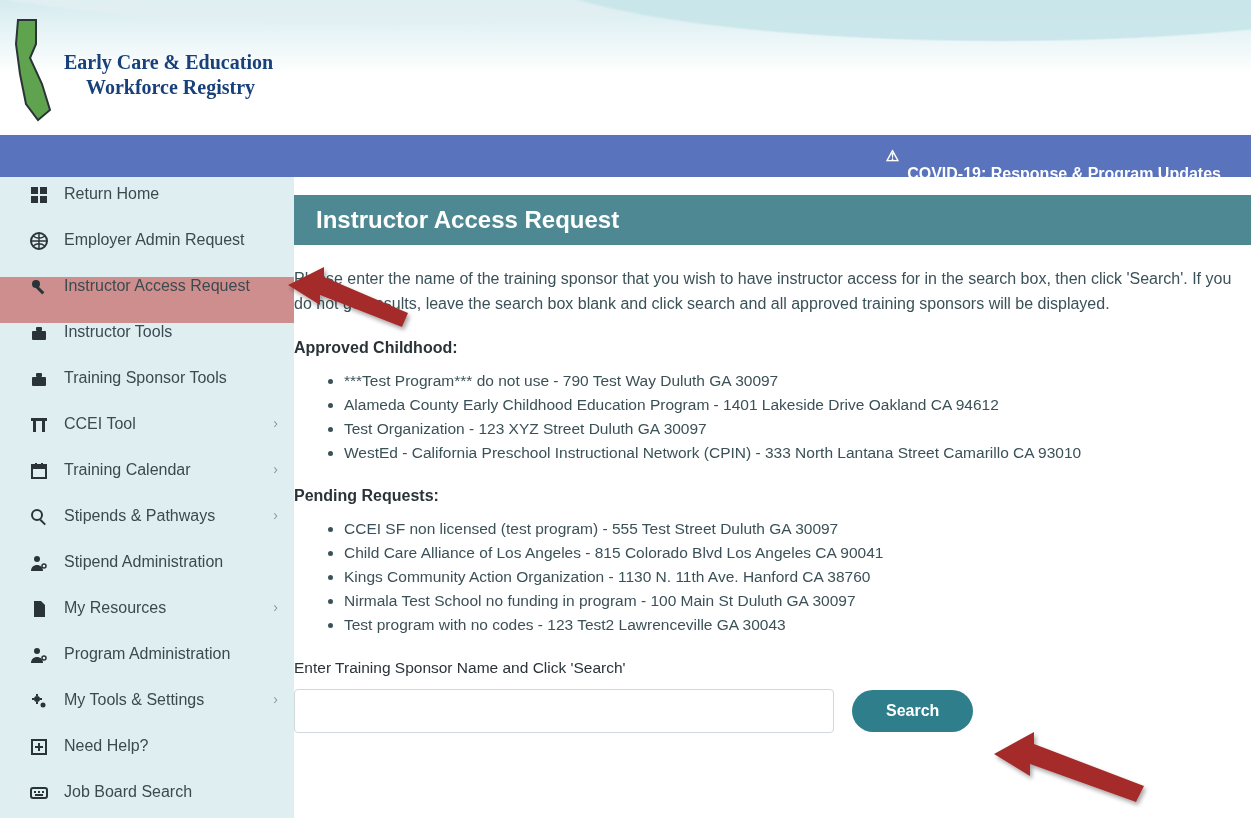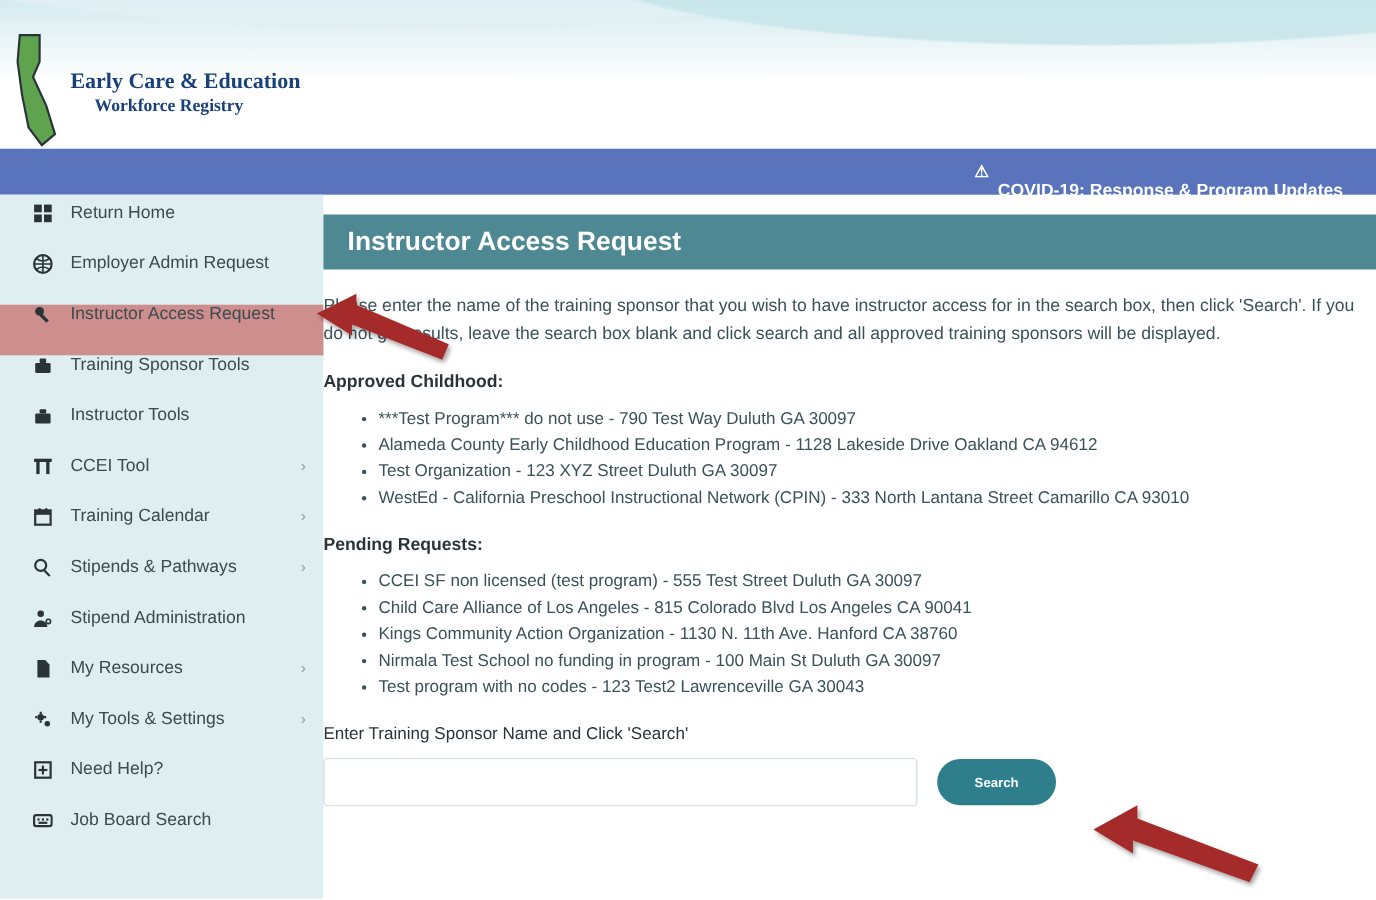--- a/index.html
+++ b/index.html
@@ -17,36 +17,36 @@
   .wave {
     position: absolute;
     inset: 0;
     background:
       radial-gradient(1200px 200px at 80% -40px, #c8e6ea 40%, transparent 41%),
       radial-gradient(1400px 260px at 30% -80px, #e2f0f3 40%, transparent 41%);
     opacity: .9;
   }
   .logo-wrap {
     position: absolute;
-    top: 26px;
+    top: 14px;
     left: 10px;
     display: flex;
     align-items: flex-start;
     gap: 6px;
   }
   .logo-svg { width: 48px; height: 110px; }
   .logo-text {
     color: #18407a;
     font-family: Georgia, "Times New Roman", serif;
     font-weight: 700;
     line-height: 1.25;
     margin-top: 36px;
   }
   .logo-text .line1 { font-size: 20px; }
-  .logo-text .line2 { font-size: 16px; padding-left: 22px; }
+  .logo-text .line2 { font-size: 20px; padding-left: 22px; }
 
   .covid-bar {
     background: #5a73bd;
     color: #fff;
     height: 42px;
     display: flex;
     align-items: center;
     justify-content: flex-end;
     padding: 0 30px;
     font-size: 16px;
@@ -142,21 +142,21 @@
     padding: 0 12px;
     font-size: 16px;
   }
   .search-btn {
     background: #2e7e8c;
     color: #fff;
     border: none;
     border-radius: 24px;
     height: 42px;
     padding: 0 34px;
-    font-size: 12px;
+    font-size: 16px;
     font-weight: 600;
     cursor: pointer;
   }
 
   .arrow-overlay {
     position: absolute;
     pointer-events: none;
   }
   .arrow1 { left: -6px; top: 88px; width: 130px; height: 80px; }
   .arrow2 { left: 700px; top: 547px; width: 160px; height: 90px; }
@@ -206,28 +206,28 @@
             <circle cx="6" cy="6" r="4" fill="#2a3438"></circle>
             <rect x="8" y="8" width="9" height="3" transform="rotate(45 8 8)"></rect>
           </svg></span>
         <span>Instructor Access Request</span>
       </div>
       <div class="nav-item">
         <span class="icon"><svg viewBox="0 0 18 18">
             <rect x="2" y="7" width="14" height="9" rx="1"></rect>
             <rect x="6" y="3" width="6" height="4" rx="1"></rect>
           </svg></span>
-        <span>Training Sponsor Tools</span>
+        <span>Instructor Tools</span>
       </div>
       <div class="nav-item">
         <span class="icon"><svg viewBox="0 0 18 18">
             <rect x="2" y="7" width="14" height="9" rx="1"></rect>
             <rect x="6" y="3" width="6" height="4" rx="1"></rect>
           </svg></span>
-        <span>Instructor Tools</span>
+        <span>Training Sponsor Tools</span>
       </div>
       <div class="nav-item">
         <span class="icon"><svg viewBox="0 0 18 18">
             <rect x="1" y="2" width="16" height="3"></rect>
             <rect x="3" y="5" width="3" height="11"></rect>
             <rect x="12" y="5" width="3" height="11"></rect>
           </svg></span>
         <span>CCEI Tool</span>
         <span class="chev">›</span>
       </div>
@@ -256,20 +256,28 @@
             <circle cx="14" cy="12" r="2" fill="none" stroke="#2a3438" stroke-width="1.5"></circle>
           </svg></span>
         <span>Stipend Administration</span>
       </div>
       <div class="nav-item">
         <span class="icon"><svg viewBox="0 0 18 18">
             <path d="M4 1h7l4 4v12H4z"></path>
           </svg></span>
         <span>My Resources</span>
         <span class="chev">›</span>
+      </div>
+      <div class="nav-item">
+        <span class="icon"><svg viewBox="0 0 18 18">
+            <circle cx="7" cy="5" r="3"></circle>
+            <path d="M1 17c0-4 3-6 6-6s6 2 6 6z"></path>
+            <circle cx="14" cy="12" r="2" fill="none" stroke="#2a3438" stroke-width="1.5"></circle>
+          </svg></span>
+        <span>Program Administration</span>
       </div>
       <div class="nav-item">
         <span class="icon"><svg viewBox="0 0 18 18">
             <circle cx="7" cy="7" r="3"></circle>
             <circle cx="13" cy="13" r="2.5"></circle>
             <path d="M7 2v2M7 10v2M2 7h2M10 7h2" stroke="#2a3438" stroke-width="2"></path>
           </svg></span>
         <span>My Tools &amp; Settings</span>
         <span class="chev">›</span>
       </div>
@@ -298,21 +306,21 @@
     <div class="page-title-bar">
       <span>Instructor Access Request</span>
     </div>
 
     <div class="content">
       <p class="intro">Please enter the name of the training sponsor that you wish to have instructor access for in the search box, then click 'Search'. If you do not get results, leave the search box blank and click search and all approved training sponsors will be displayed.</p>
 
       <div class="section-label">Approved Childhood:</div>
       <ul class="req-list" id="approved-list">
           <li>***Test Program*** do not use - 790 Test Way Duluth GA 30097</li>
-          <li>Alameda County Early Childhood Education Program - 1128 Lakeside Drive Oakland CA 94612</li>
+          <li>Alameda County Early Childhood Education Program - 1401 Lakeside Drive Oakland CA 94612</li>
           <li>Test Organization - 123 XYZ Street Duluth GA 30097</li>
           <li>WestEd - California Preschool Instructional Network (CPIN) - 333 North Lantana Street Camarillo CA 93010</li>
         </ul>
 
       <div class="section-label">Pending Requests:</div>
       <ul class="req-list" id="pending-list">
           <li>CCEI SF non licensed (test program) - 555 Test Street Duluth GA 30097</li>
           <li>Child Care Alliance of Los Angeles - 815 Colorado Blvd Los Angeles CA 90041</li>
           <li>Kings Community Action Organization - 1130 N. 11th Ave. Hanford CA 38760</li>
           <li>Nirmala Test School no funding in program - 100 Main St Duluth GA 30097</li>

